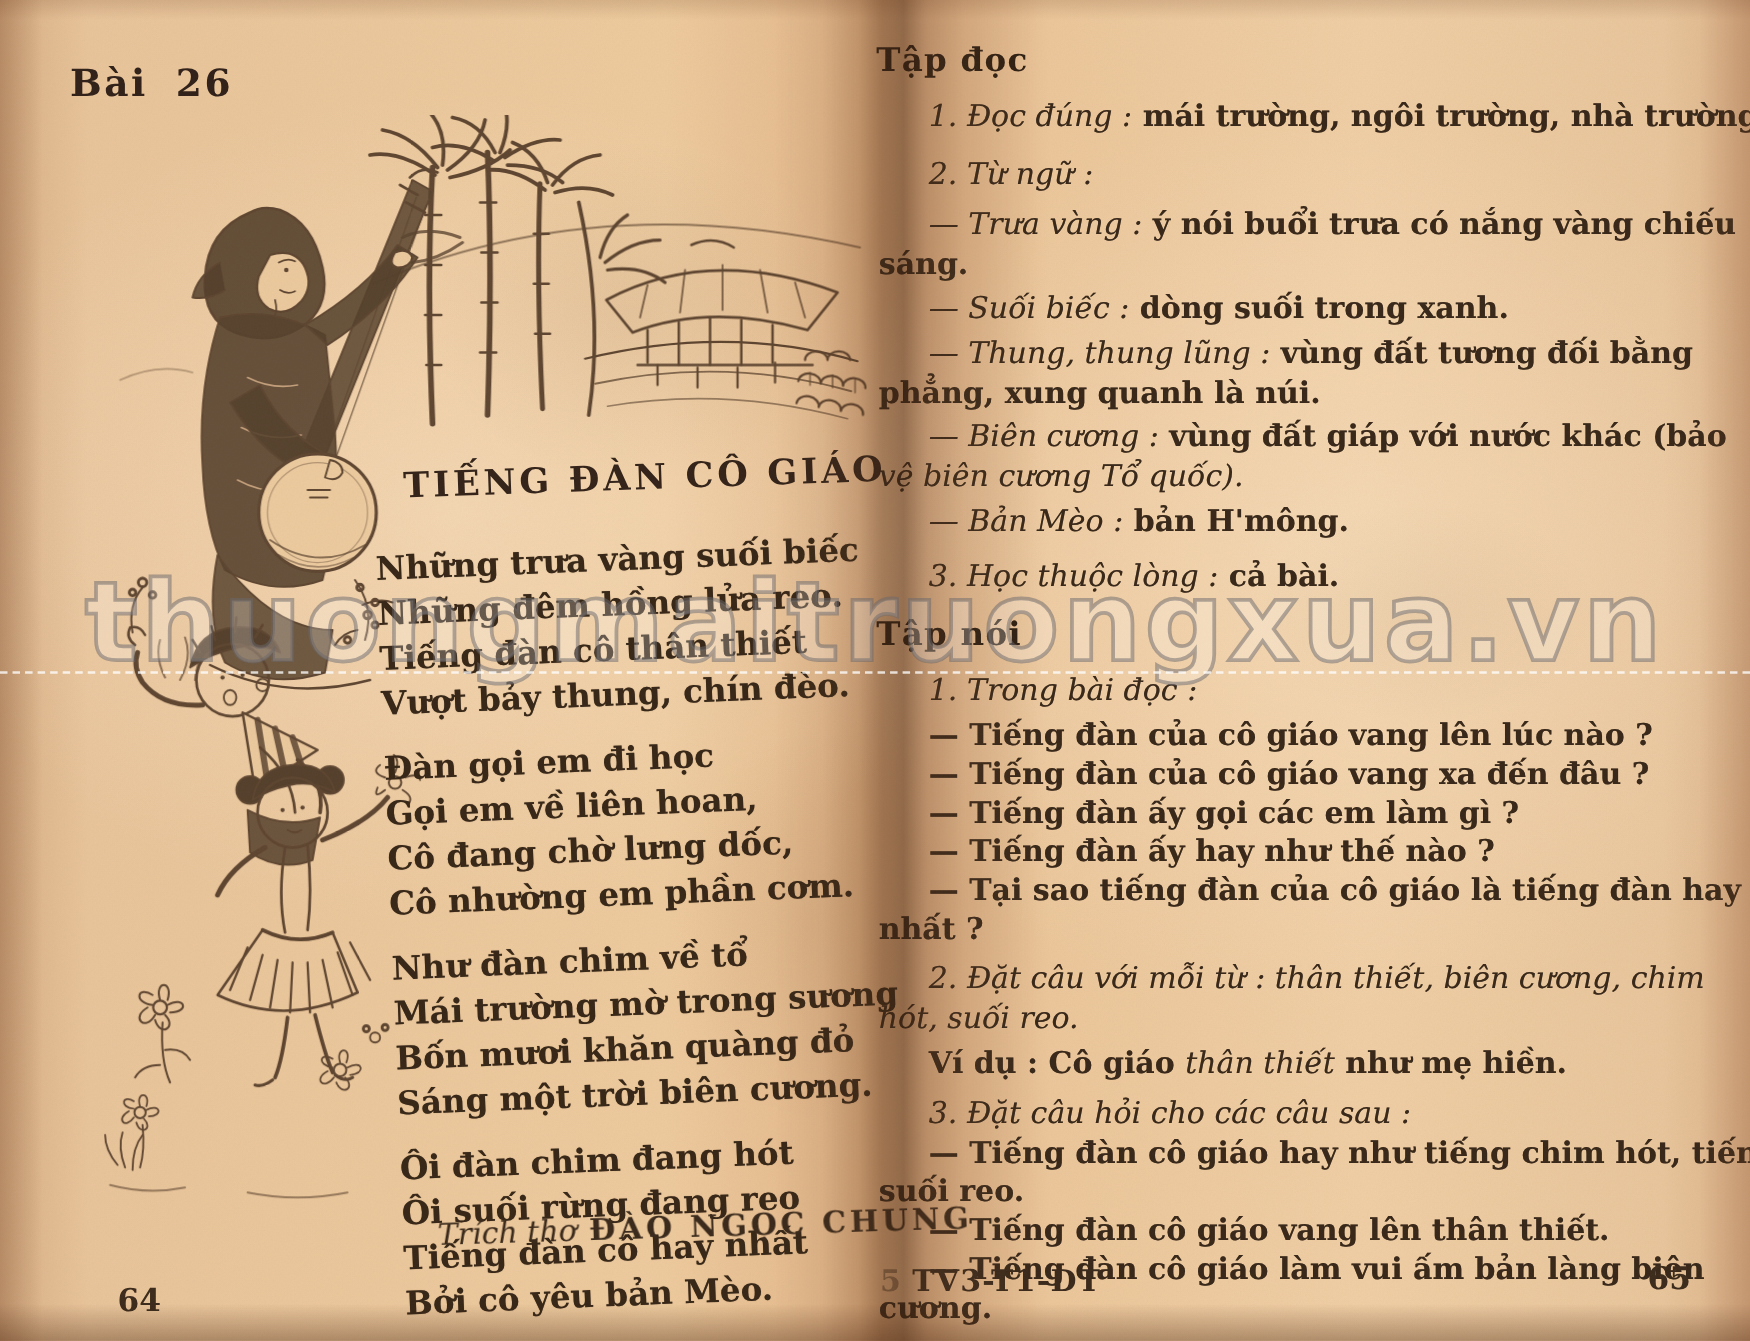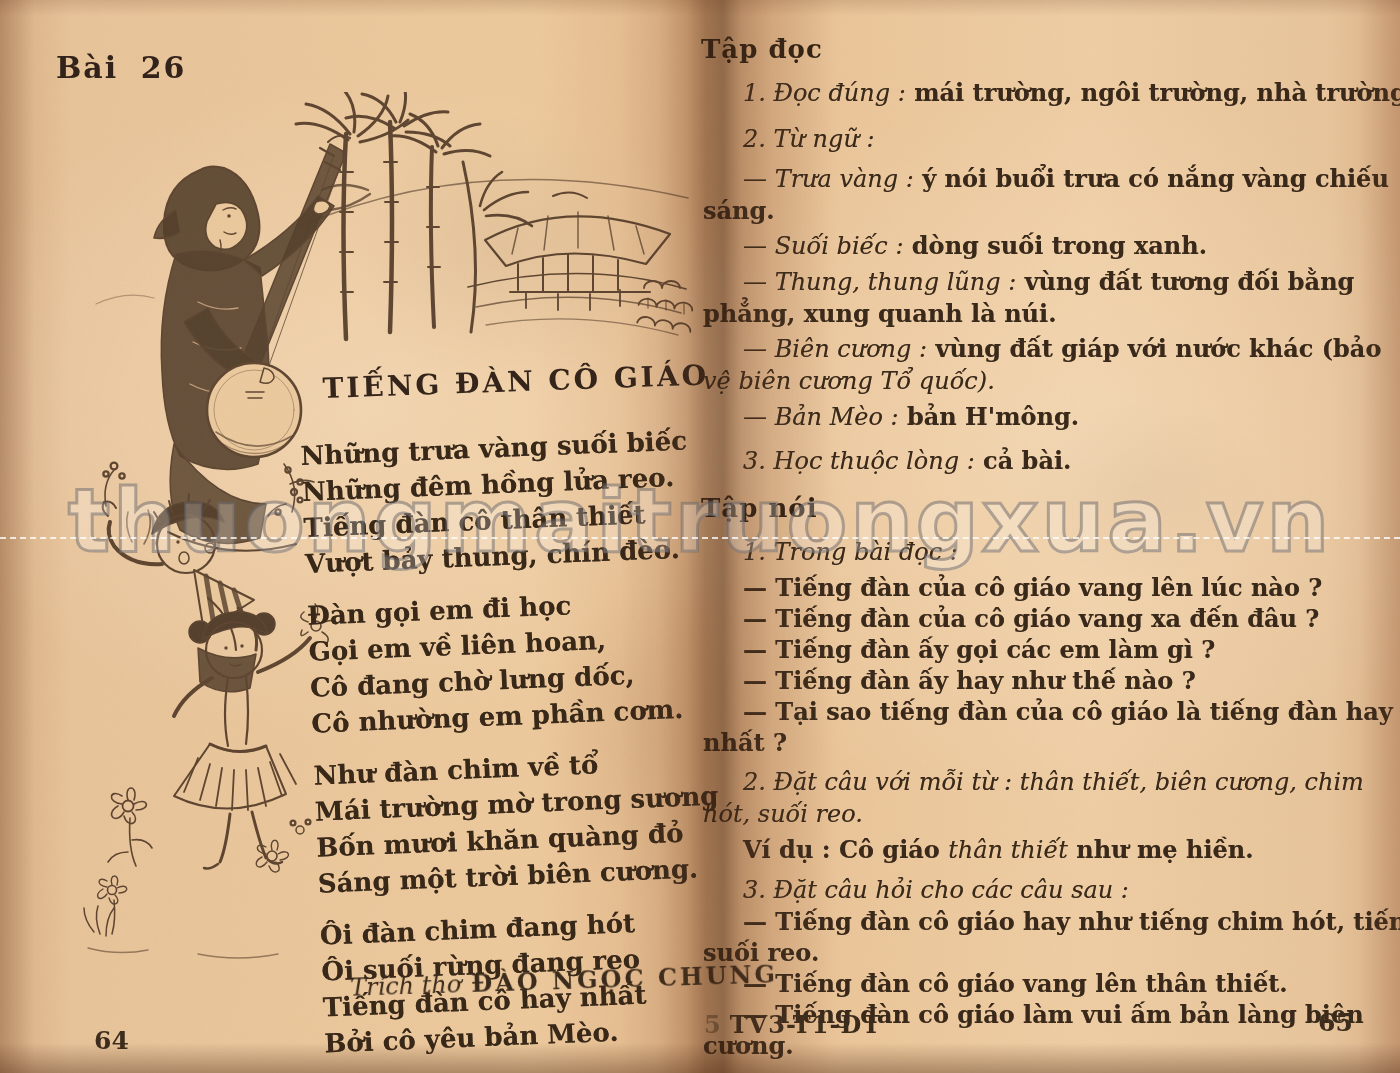--- a/index.html
+++ b/index.html
@@ -18,21 +18,21 @@
     background:linear-gradient(90deg,rgba(100,52,24,.28),rgba(100,52,24,0));}
   .edge-r{position:absolute;right:0;top:0;width:40px;height:100%;pointer-events:none;z-index:40;
     background:linear-gradient(270deg,rgba(120,66,32,.22),rgba(120,66,32,0));}
   .edge-b{position:absolute;left:0;bottom:0;width:100%;height:30px;pointer-events:none;z-index:40;
     background:linear-gradient(0deg,rgba(70,34,14,.38),rgba(70,34,14,0));}
   .edge-t{position:absolute;left:0;top:0;width:100%;height:16px;pointer-events:none;z-index:40;
     background:linear-gradient(180deg,rgba(90,46,20,.16),rgba(90,46,20,0));}
   .smudge{position:absolute;pointer-events:none;z-index:5;}
   .noise{position:absolute;left:0;top:0;width:100%;height:100%;pointer-events:none;z-index:45;opacity:.9;}
   
-  .watermark{position:absolute;left:0;top:469px;width:100%;text-align:center;z-index:60;pointer-events:none;
+  .watermark{position:absolute;left:0;top:446px;width:100%;text-align:center;z-index:60;pointer-events:none;
     font-family:"DejaVu Sans","Liberation Sans",sans-serif;font-weight:bold;font-size:88px;letter-spacing:3px;
     color:rgba(255,255,255,.06);-webkit-text-stroke:3px rgba(105,103,108,.5);
     text-shadow:0 1px 0 rgba(255,255,255,.18);}
   .wm-dash{position:absolute;left:0;top:537px;width:100%;height:0;border-top:2px dashed rgba(255,255,255,.85);z-index:61;pointer-events:none;opacity:.9;}
   #lesson{position:absolute;left:56px;top:50px;font-size:30px;font-weight:bold;letter-spacing:2px;word-spacing:10px;color:#30211a;z-index:10;}
   #poem-title{position:absolute;left:322px;top:372px;font-size:28px;font-weight:bold;letter-spacing:3px;color:#33231a;
     transform:rotate(-2deg);transform-origin:0 0;white-space:nowrap;z-index:10;}
   #poem{position:absolute;left:300px;top:438px;font-size:26px;font-weight:bold;line-height:36px;color:#372718;
     transform:rotate(-2.3deg);transform-origin:0 0;z-index:10;}
   #poem .stanza{margin-bottom:16px;}

